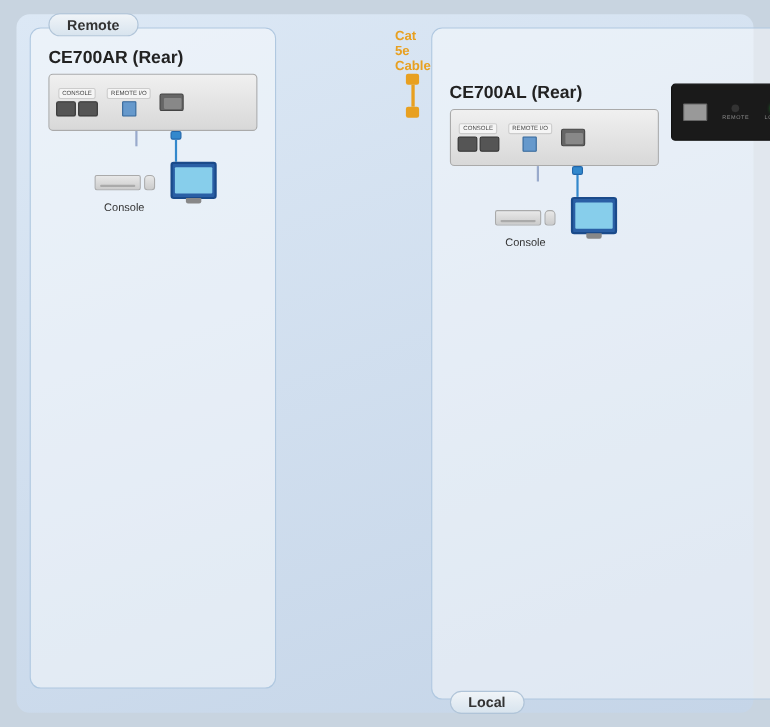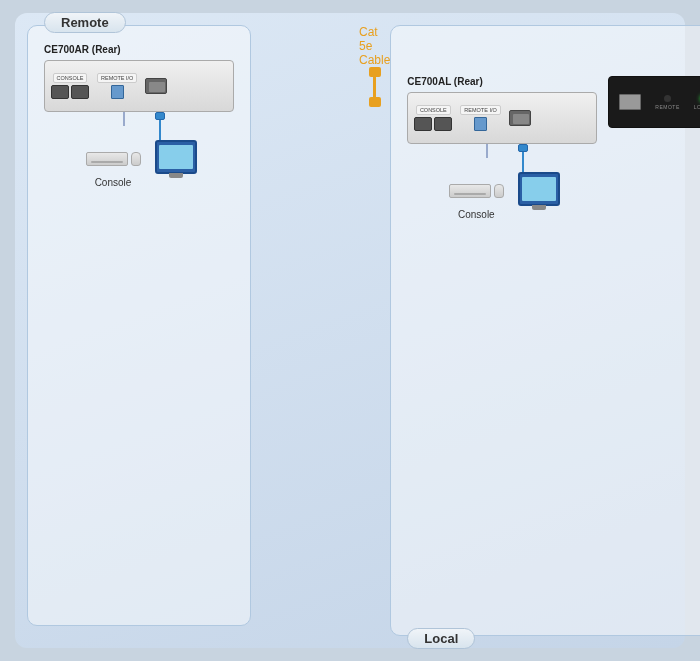--- a/index.html
+++ b/index.html
@@ -45,21 +45,21 @@
       font-weight: bold;
       color: #333;
     }
 
     .device-block {
       display: flex;
       flex-direction: column;
     }
 
     .device-label {
-      font-size: 10px;
+      font-size: 16px;
       font-weight: bold;
       color: #222;
       margin-bottom: 5px;
     }
 
     
     .device-rear {
       background: linear-gradient(180deg, #f0f0f0 0%, #d8d8d8 100%);
       border: 1.5px solid #aaa;
       border-radius: 4px;
@@ -229,21 +229,21 @@
 
     .console-text {
       font-size: 10px;
       color: #333;
       margin-top: 8px;
     }
 
     .cat5-label {
       color: #e8a020;
       font-size: 12px;
-      font-weight: normal;
+      font-weight: bold;
       margin-bottom: 0;
     }
 
     .connector-orange {
       width: 12px;
       height: 10px;
       background: #e8a020;
       border-radius: 2px;
       margin: 0 auto;
     }

